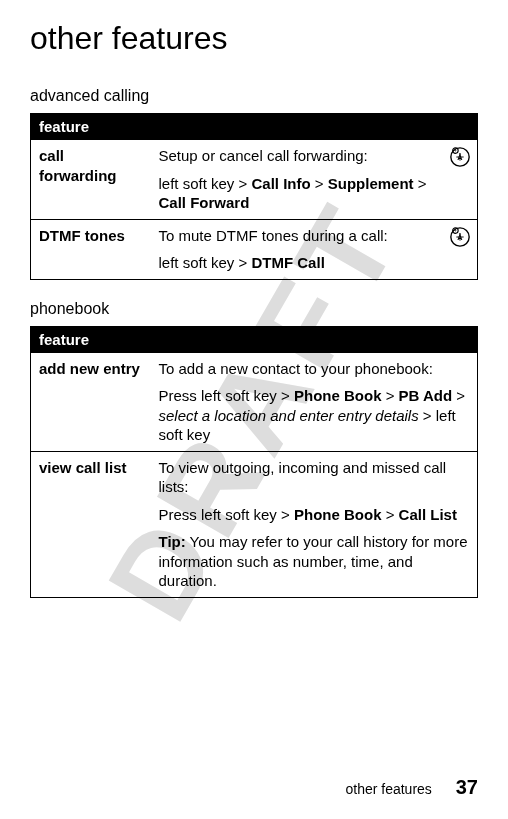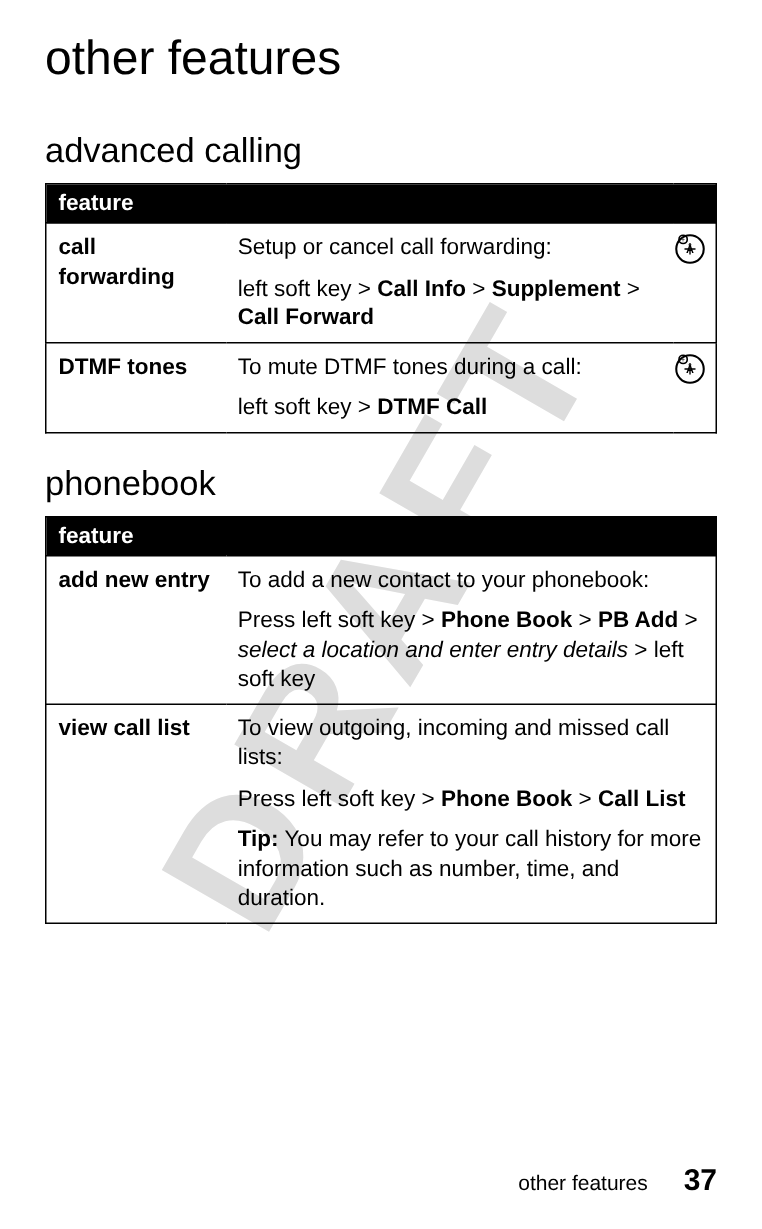--- a/index.html
+++ b/index.html
@@ -31,21 +31,21 @@
     .content {
       position: relative;
       z-index: 1;
     }
     h1 {
       font-size: 32px;
       font-weight: normal;
       margin-bottom: 30px;
     }
     h2 {
-      font-size: 23px;
+      font-size: 16px;
       font-weight: normal;
       margin-bottom: 8px;
       margin-top: 20px;
     }
     table {
       width: 100%;
       border-collapse: collapse;
       border: 1px solid #000;
       margin-bottom: 10px;
     }

